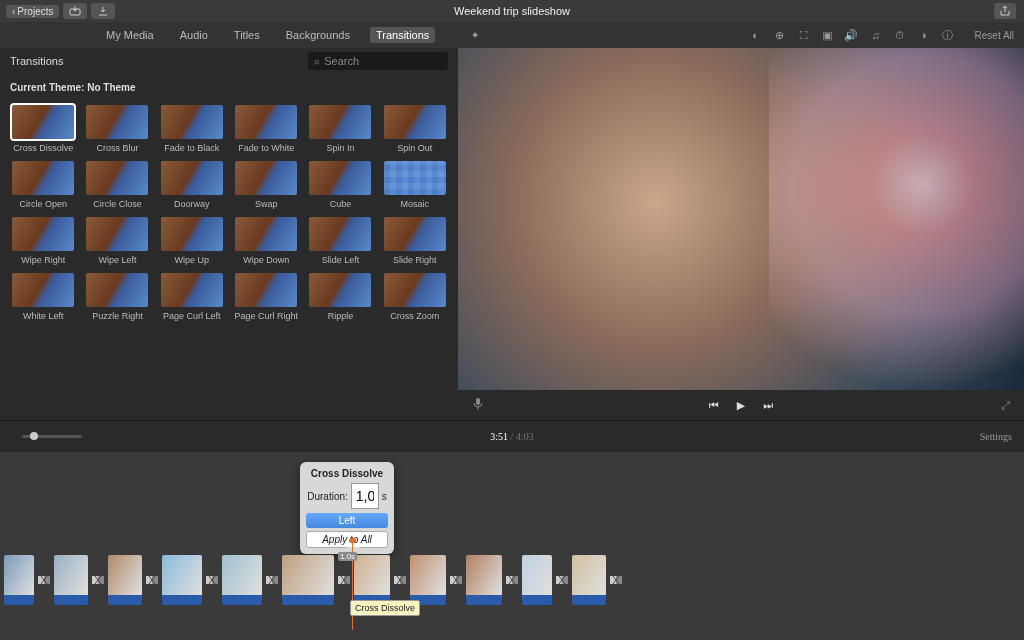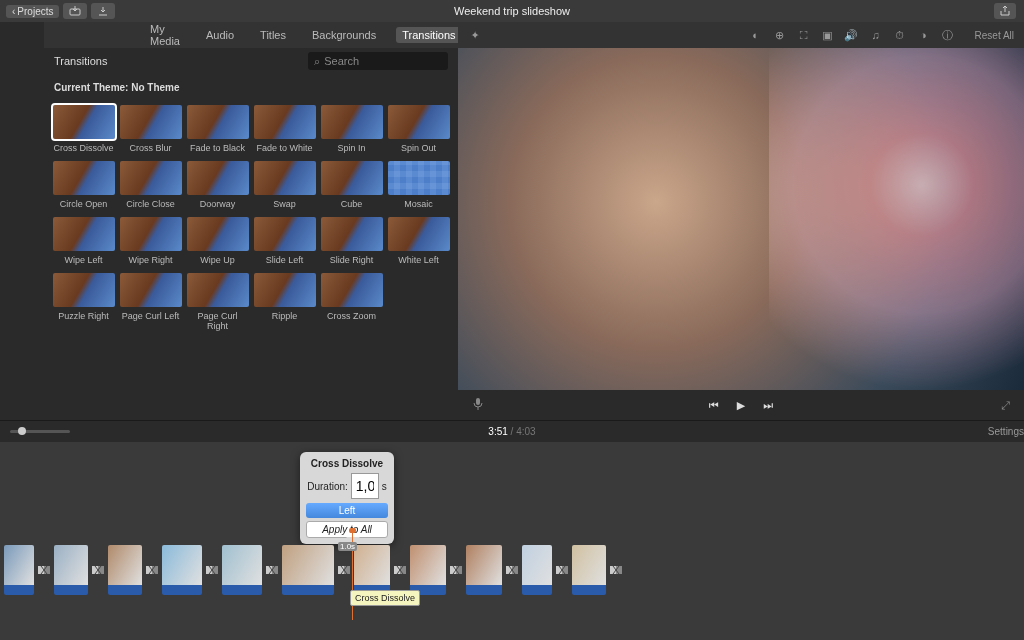--- a/index.html
+++ b/index.html
@@ -3,21 +3,21 @@
 <meta charset="utf-8">
 <style>
   * { box-sizing: border-box; margin: 0; padding: 0; }
   html, body { width: 1024px; height: 640px; font-family: "Helvetica Neue", Arial, sans-serif; background: #1e1e1e; color: #ccc; font-size: 11px; overflow: hidden; }
   .topbar { height: 22px; background: #3a3a3a; display: flex; align-items: center; position: relative; }
   .back-projects { display: flex; align-items: center; gap: 2px; background: #555; border-radius: 3px; padding: 1px 6px; margin-left: 6px; color: #ddd; font-size: 10px; }
   .titlebar-title { position: absolute; left: 50%; transform: translateX(-50%); font-size: 11px; color: #eee; font-weight: 500; }
   .share-btn { margin-left: auto; margin-right: 8px; background: #555; border-radius: 3px; width: 22px; height: 16px; display: flex; align-items: center; justify-content: center; }
   .titlebar-icon-btn { background: #555; border-radius: 3px; width: 24px; height: 16px; margin-left: 4px; display:flex; align-items:center; justify-content:center;}
   .main { display: flex; height: 398px; }
-  .left-pane { width: 458px; background: #2a2a2a; display: flex; flex-direction: column; padding-left: 44px; }
+  .left-pane { width: 458px; background: #2a2a2a; display: flex; flex-direction: column; }
   .tabs-row { height: 26px; background: #333; display: flex; align-items: center; gap: 14px; padding-left: 100px; font-size: 11px; }
   .tab { color: #bbb; cursor: pointer; padding: 2px 6px; border-radius: 3px;}
   .tab.active { background: #555; color: #fff; }
   .subheader { height: 26px; display: flex; align-items: center; padding: 0 10px; background: #2a2a2a; justify-content: space-between;}
   .subheader .label { font-weight: 500; color: #ddd; }
   .search-box { background: #1a1a1a; border-radius: 3px; height: 18px; width: 140px; display: flex; align-items: center; padding: 0 6px; gap: 4px; color: #888; }
   .theme-row { padding: 8px 10px; font-size: 10px; color: #ddd; font-weight: 600; }
   .grid { display: grid; grid-template-columns: repeat(6, 1fr); gap: 8px 4px; padding: 4px 8px; }
   .trans-item { display: flex; flex-direction: column; align-items: center; gap: 4px; }
   .thumb { width: 62px; height: 34px; border-radius: 2px; background: linear-gradient(120deg, #8a5a3a 0%, #6a3a20 45%, #3a5a9a 55%, #5a8aca 100%); position: relative; overflow: hidden;}
@@ -29,21 +29,21 @@
   .right-pane { flex: 1; background: #1a1a1a; display: flex; flex-direction: column; }
   .preview-toolbar { height: 26px; background: #333; display: flex; align-items: center; padding: 0 10px; gap: 10px; }
   .preview-toolbar .spacer { flex: 1; }
   .toolbar-icon { width: 14px; height: 14px; color: #999; display:flex; align-items:center; justify-content:center;}
   .reset-all { color: #999; font-size: 10px; margin-left: 10px;}
   .preview { flex: 1; background: radial-gradient(circle at 35% 45%, #caa68a 0%, #8a6a5a 35%, #3a4a5a 70%, #1a2a3a 100%); position: relative; overflow:hidden;}
   .preview::after{ content:''; position:absolute; right:0; top:0; bottom:0; width:45%; background: radial-gradient(circle at 60% 40%, #daa 0%, #b55 20%, #7a4a5a 50%, transparent 80%); opacity:0.8; mix-blend-mode: screen;}
   .playback-bar { height: 30px; background: #2a2a2a; display: flex; align-items: center; justify-content: center; gap: 18px; position:relative;}
   .playback-bar .mic { position:absolute; left:14px; color:#888;}
   .playback-bar .fullscreen { position:absolute; right:14px; color:#888;}
-  .time-row { height: 22px; background: #2a2a2a; display: flex; align-items: center; padding: 0 0; position:relative; border-top:1px solid #1a1a1a; font-size:10px;}
+  .time-row { height: 32px; background: #2a2a2a; display: flex; align-items: center; padding: 0 12px; position:relative; border-top:1px solid #1a1a1a; font-size:10px;font-family:Liberation Serif, serif;}
   .time-row .time { position:absolute; left:50%; transform:translateX(-50%); }
   .time-row .time .cur { color:#fff;} .time-row .time .tot{ color:#777;}
   .time-row .settings { margin-left:auto; color:#999; }
   .zoom-slider { width: 60px; height: 3px; background:#555; margin-left:10px; position:relative; border-radius:2px;}
   .zoom-slider::after{content:''; position:absolute; left:8px; top:-3px; width:8px; height:8px; background:#ccc; border-radius:50%;}
   .timeline-area { height: 198px; background: #3a3a3a; position: relative; }
   .timeline-track { position: absolute; left: 0; right: 0; top: 100px; height: 56px; display: flex; align-items: center; gap: 1px; padding-left: 4px;}
   .clip { height: 50px; display:flex; flex-direction:column; }
   .clip-thumb { flex:1; background: linear-gradient(120deg,#7a9aba,#aabaca); border-radius:2px 2px 0 0; }
   .clip-audio { height: 10px; background: #2a5aaa; border-radius:0 0 2px 2px; }
@@ -151,29 +151,33 @@
         <div class="trans-item">
           <div class="thumb"></div>
           <div class="trans-label">Cube</div>
         </div>
         <div class="trans-item">
           <div class="thumb mosaic"></div>
           <div class="trans-label">Mosaic</div>
         </div>
         <div class="trans-item">
           <div class="thumb"></div>
+          <div class="trans-label">Wipe Right</div>
+        </div>
+        <div class="trans-item">
+          <div class="thumb"></div>
           <div class="trans-label">Wipe Left</div>
         </div>
         <div class="trans-item">
           <div class="thumb"></div>
-          <div class="trans-label">Wipe Right</div>
-        </div>
-        <div class="trans-item">
-          <div class="thumb"></div>
           <div class="trans-label">Wipe Up</div>
+        </div>
+        <div class="trans-item">
+          <div class="thumb"></div>
+          <div class="trans-label">Wipe Down</div>
         </div>
         <div class="trans-item">
           <div class="thumb"></div>
           <div class="trans-label">Slide Left</div>
         </div>
         <div class="trans-item">
           <div class="thumb"></div>
           <div class="trans-label">Slide Right</div>
         </div>
         <div class="trans-item">

